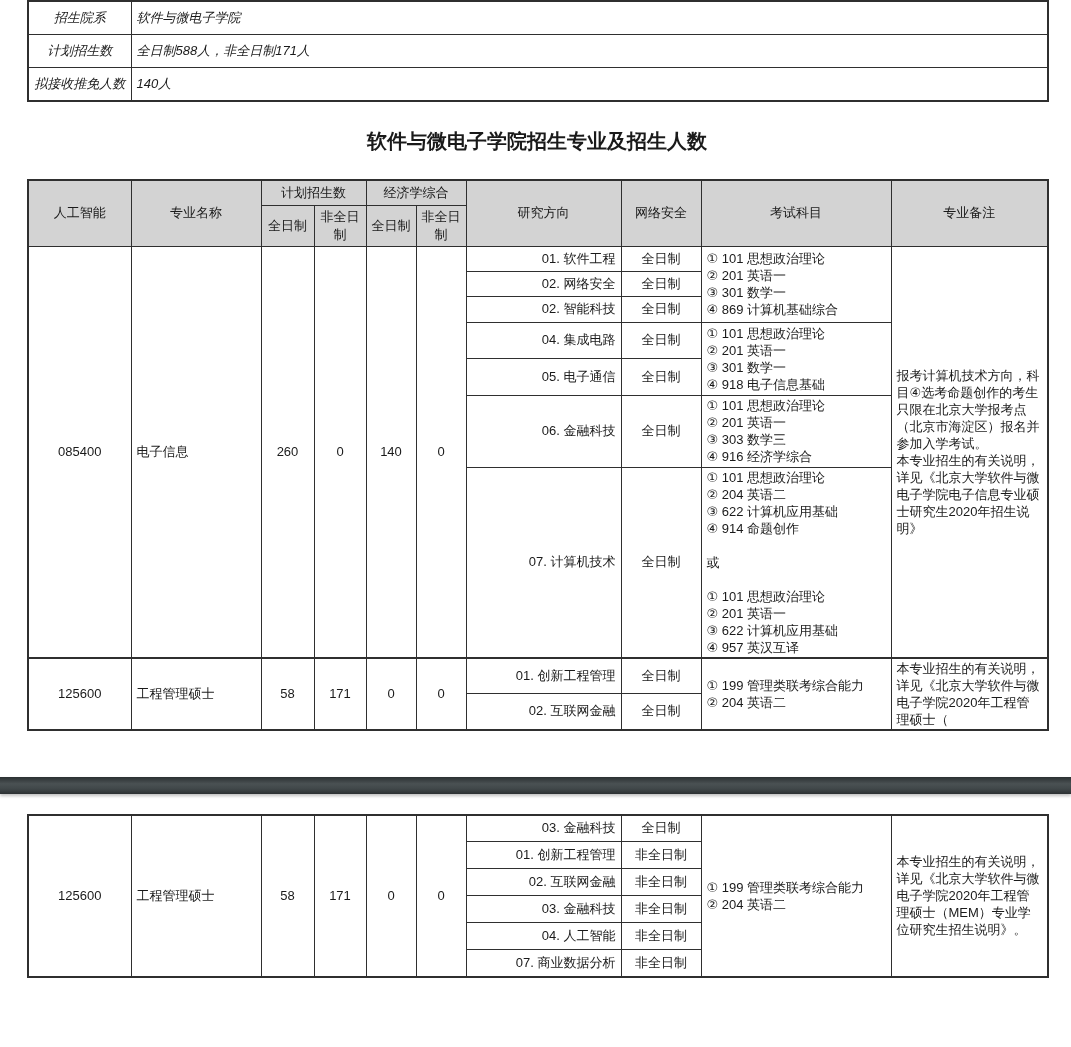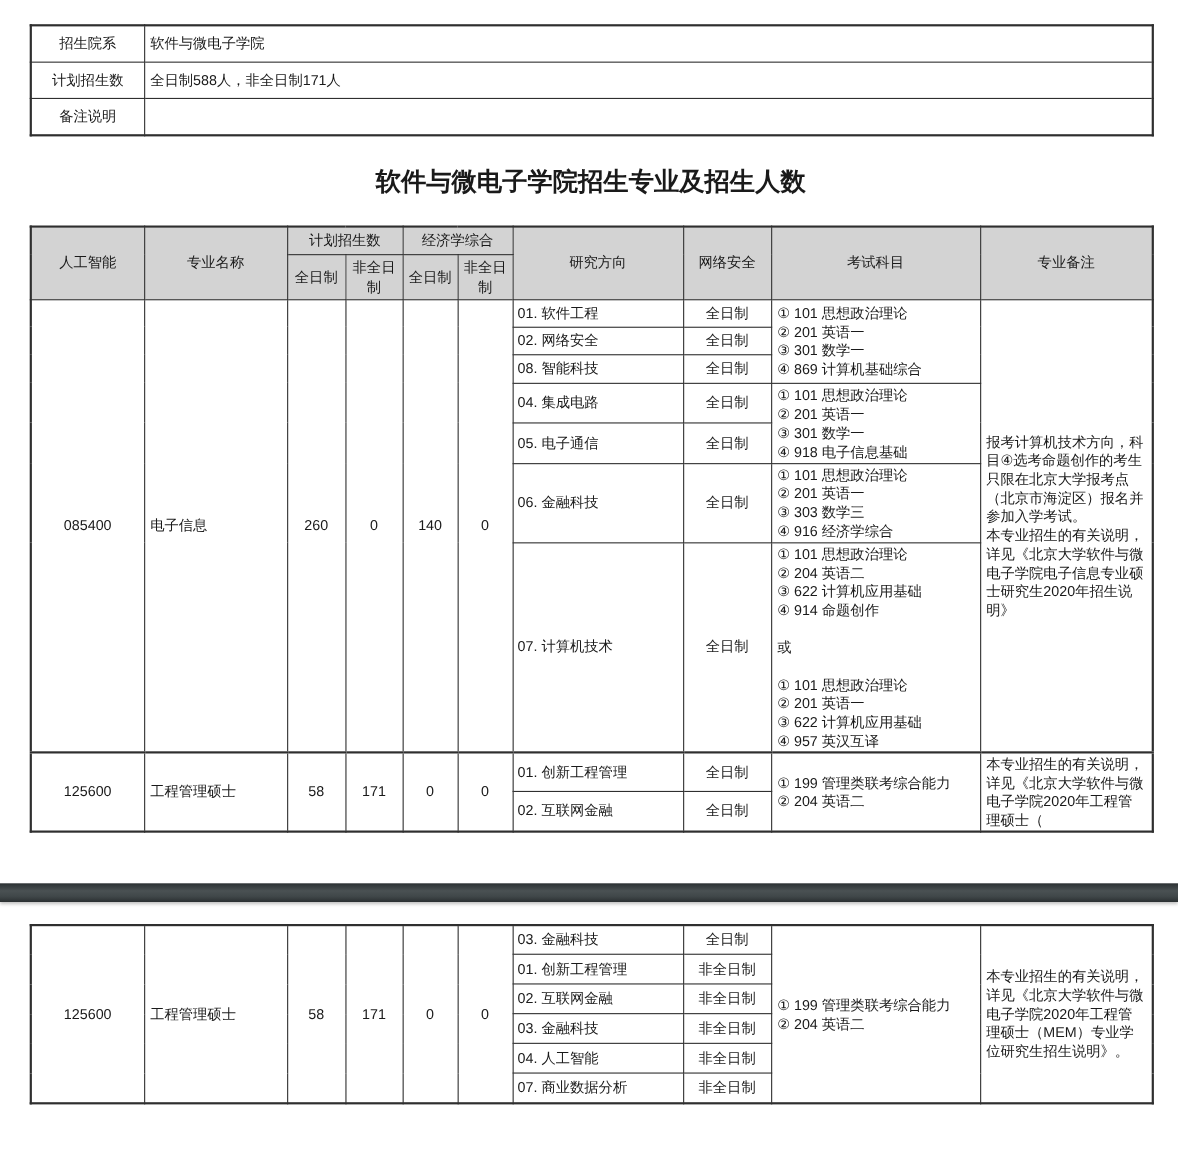--- a/index.html
+++ b/index.html
@@ -6,33 +6,33 @@
   body{
     width:1071px;height:1047px;background:#ffffff;
     font-family:"Liberation Sans","DejaVu Sans",sans-serif;
     color:#1a1a1a;overflow:hidden;
   }
   table{border-collapse:collapse;table-layout:fixed;}
   .info-table,.main-table{
     margin:0 0 0 27px;width:1020px;
     border:2px solid #2f2f2f;font-size:13px;
   }
-  .info-table{margin-top:22px;}
+  .info-table{font-style:italic;}
   .t1{margin-top:24px;}
   .t2{margin-top:20px;}
   td,th{border:1px solid #2f2f2f;padding:1px 5px;overflow:hidden;vertical-align:middle;}
   th{background:#d3d3d3;font-weight:normal;text-align:center;padding:2px 2px;}
   .info-table td{height:30px;}
   .lbl{text-align:center;}
   .ctr{text-align:center;}
   .ml{white-space:pre-line;line-height:17px;}
-  .dir{padding-left:4px;}
+  .dir{padding-left:16px;text-align:right;}
   .sep-top td{border-top:2px solid #2f2f2f;}
   .title{
-    font-size:23px;font-weight:bold;text-align:center;
+    font-size:20px;font-weight:bold;text-align:center;
     width:1020px;margin:26px 0 0 27px;
   }
   .page-divider{
     width:1071px;height:17px;margin:46px 0 0 0;
     background:linear-gradient(180deg,#2b3032 0%,#4a5153 40%,#404749 70%,#2b3032 100%);
     box-shadow:0 2px 3px rgba(70,70,70,0.35);
   }
 </style>
 </head>
 <body>
@@ -45,22 +45,22 @@
   <tbody>
       <tr>
     <td class="lbl">招生院系</td>
     <td>软件与微电子学院</td>
   </tr>
   <tr>
     <td class="lbl">计划招生数</td>
     <td>全日制588人，非全日制171人</td>
   </tr>
   <tr>
-    <td class="lbl">备注说明</td>
-    <td></td>
+    <td class="lbl">拟接收推免人数</td>
+    <td>140人</td>
   </tr>
 </tbody>
   </table>
 
 <div class="title">软件与微电子学院招生专业及招生人数</div>
 
 <table class="main-table t1">
   <colgroup>
     <col style="width:103px">
       <col style="width:130px">
@@ -106,21 +106,21 @@
 ③ 301 数学一
 ④ 869 计算机基础综合</td>
       <td rowspan="7" class="ml">报考计算机技术方向，科目④选考命题创作的考生只限在北京大学报考点（北京市海淀区）报名并参加入学考试。
 本专业招生的有关说明，详见《北京大学软件与微电子学院电子信息专业硕士研究生2020年招生说明》</td>
     </tr>
     <tr style="height:25px">
       <td class="dir">02. 网络安全</td>
       <td class="ctr">全日制</td>
     </tr>
     <tr style="height:26px">
-      <td class="dir">08. 智能科技</td>
+      <td class="dir">02. 智能科技</td>
       <td class="ctr">全日制</td>
     </tr>
     <tr style="height:36px">
       <td class="dir">04. 集成电路</td>
       <td class="ctr">全日制</td>
       <td rowspan="2" class="ml">① 101 思想政治理论
 ② 201 英语一
 ③ 301 数学一
 ④ 918 电子信息基础</td>
     </tr>

